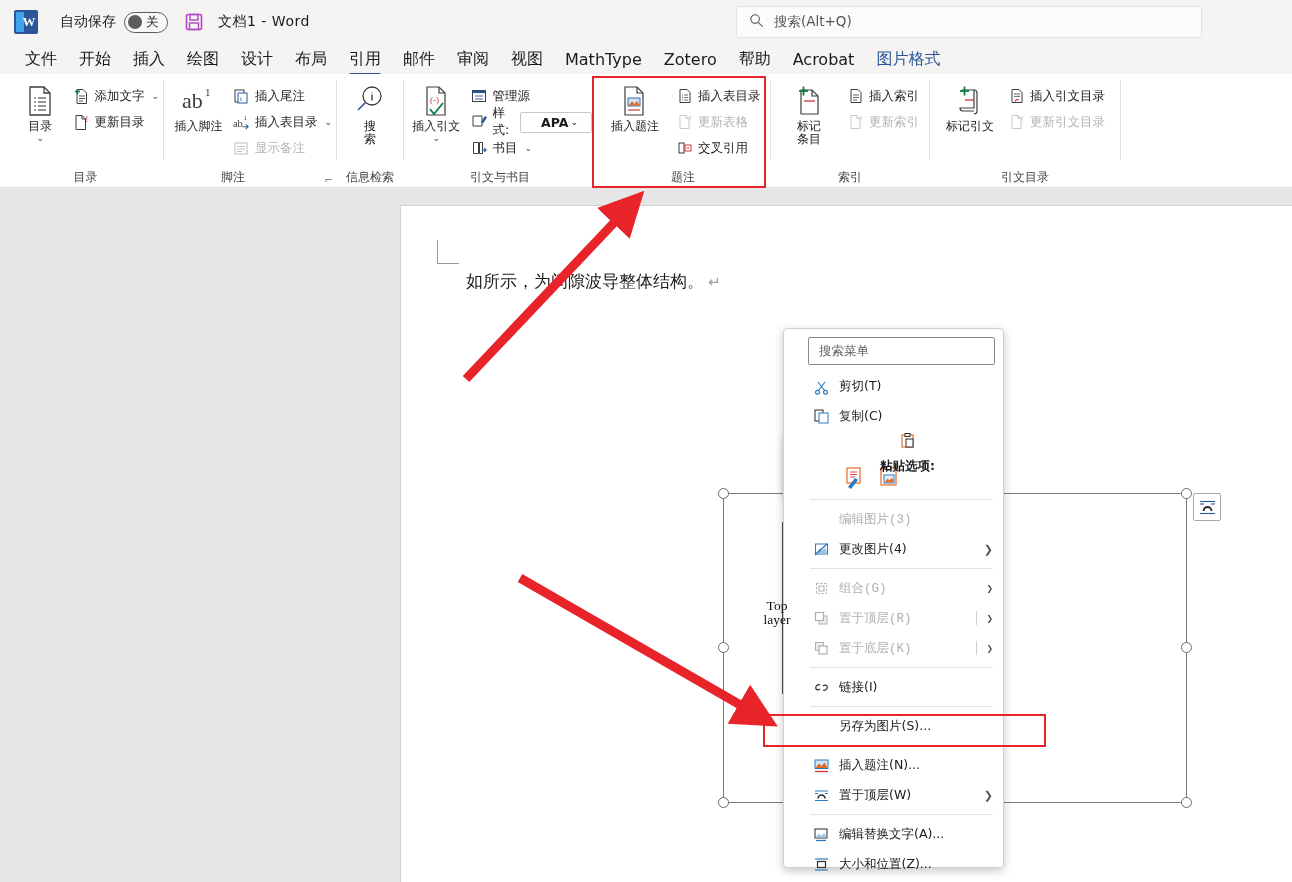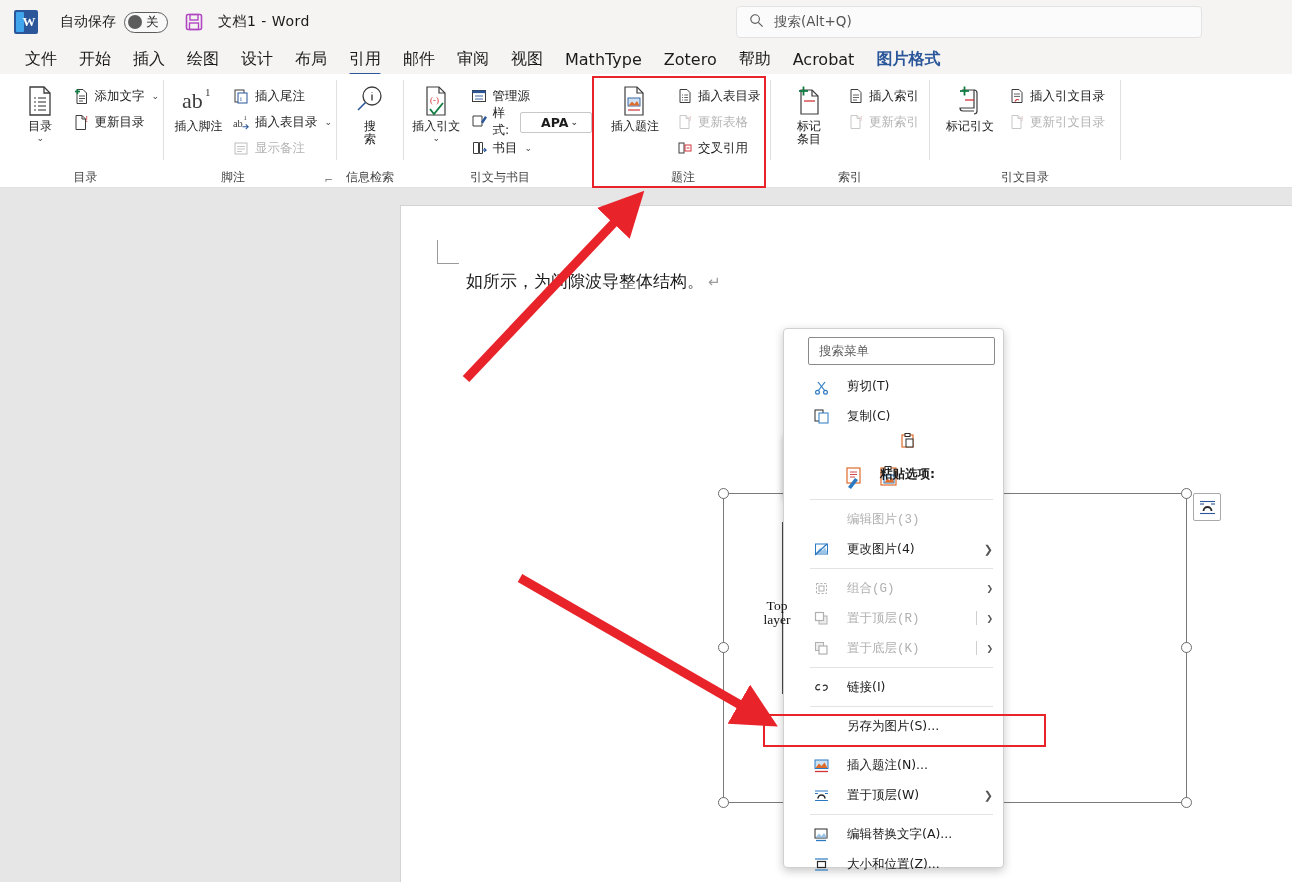--- a/index.html
+++ b/index.html
@@ -52,21 +52,21 @@
   .tab{
     font-size:16px; color:#1b1b1b; padding:2px 11px; cursor:default;
     position:relative; white-space:nowrap;
   }
   .tab.first{margin-left:14px;}
   .tab.active{color:#1b1b1b; font-weight:normal;}
   .tab.active:after{
     content:""; position:absolute; left:11px; right:11px; bottom:-4px; height:2.5px;
     background:#2b579a; border-radius:2px;
   }
-  .tab.picfmt{color:#2b579a;font-weight:bold;}
+  .tab.picfmt{color:#2b579a;}
   
   .ribbon{
     position:absolute; left:0; top:74px; width:1292px; height:114px;
     background:#ffffff; border-bottom:1px solid #e0e0e0;
   }
   .ribbon-inner{position:absolute;left:8px;top:0;display:flex;height:114px;}
   .grp{position:relative;height:114px;display:flex;flex-direction:column;}
   .grp-body{flex:1;display:flex;align-items:flex-start;padding-top:6px;}
   .grp-name{
     height:22px;font-size:12px;color:#444;text-align:center;
@@ -146,21 +146,21 @@
     position:absolute;left:783px;top:328px;width:221px;height:540px;
     background:#fff;border:1px solid #d0d0d0;border-radius:4px;
     box-shadow:0 3px 10px rgba(0,0,0,.22);
     padding:6px 0 6px 16px;
   }
   .ctxsearch{
     margin:2px 8px 6px 8px;height:28px;border:1px solid #8a8a8a;border-radius:2px;
     display:flex;align-items:center;padding-left:10px;font-size:12.5px;color:#5e5e5e;
   }
   .mi{
-    height:30px;display:flex;align-items:center;padding-left:12px;gap:16px;
+    height:30px;display:flex;align-items:center;padding-left:12px;gap:8px;
     font-size:12.5px;color:#1b1b1b;white-space:nowrap;position:relative;
   }
   .mi.dis{color:#b0b0b0;font-family:Liberation Mono, monospace;}
   .mi.bold{font-weight:bold;flex-direction:column;}
   .mi .mic{width:19px;height:19px;display:flex;align-items:center;justify-content:center;flex:none;}
   .mi .sub{position:absolute;right:10px;font-size:11px;color:#555;}
   .mi .divbar{position:absolute;right:26px;width:1px;height:14px;background:#cfcfcf;}
   .msep{height:1px;background:#e3e3e3;margin:4px 10px;}
   .paste-row{display:flex;gap:8px;padding-left:42px;height:34px;align-items:center;}
   .ph-ic{width:26px;height:26px;}

